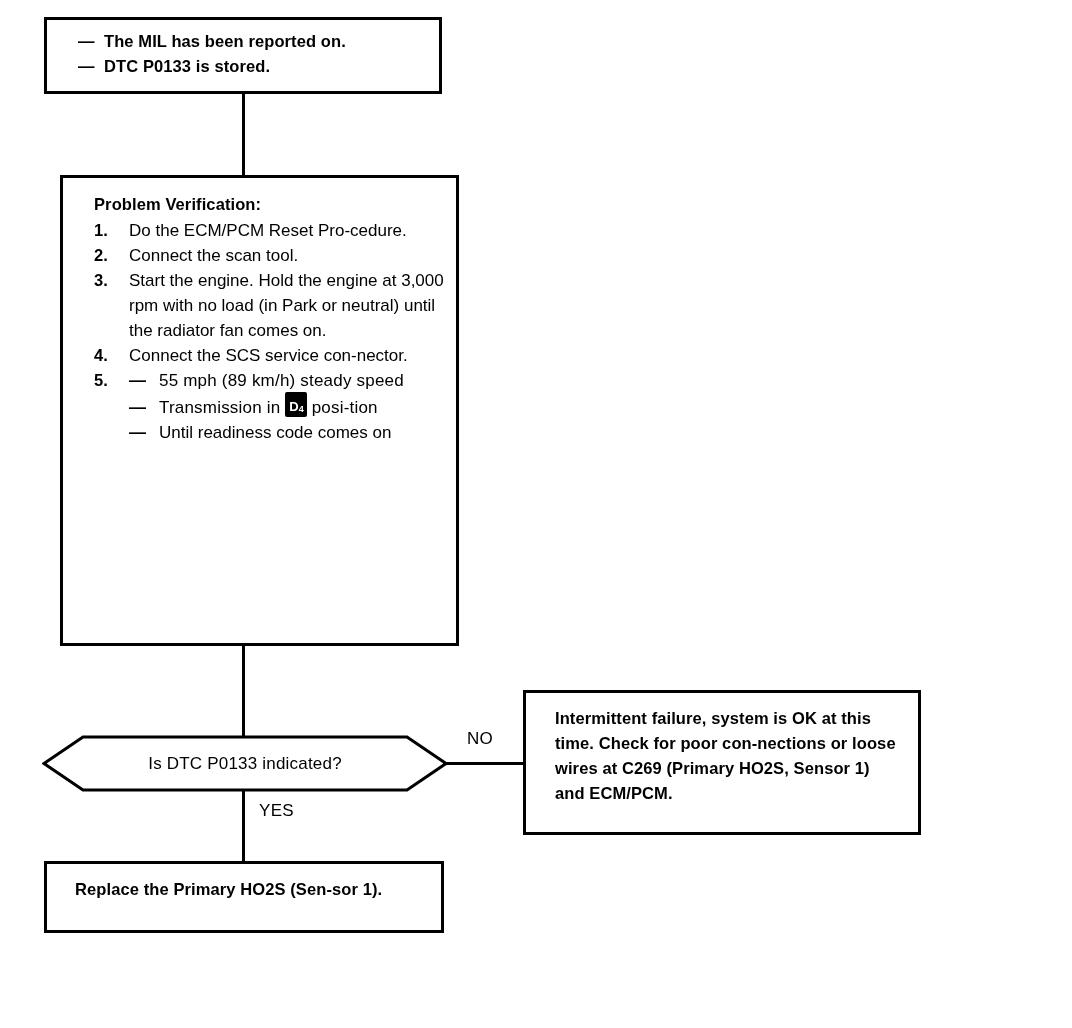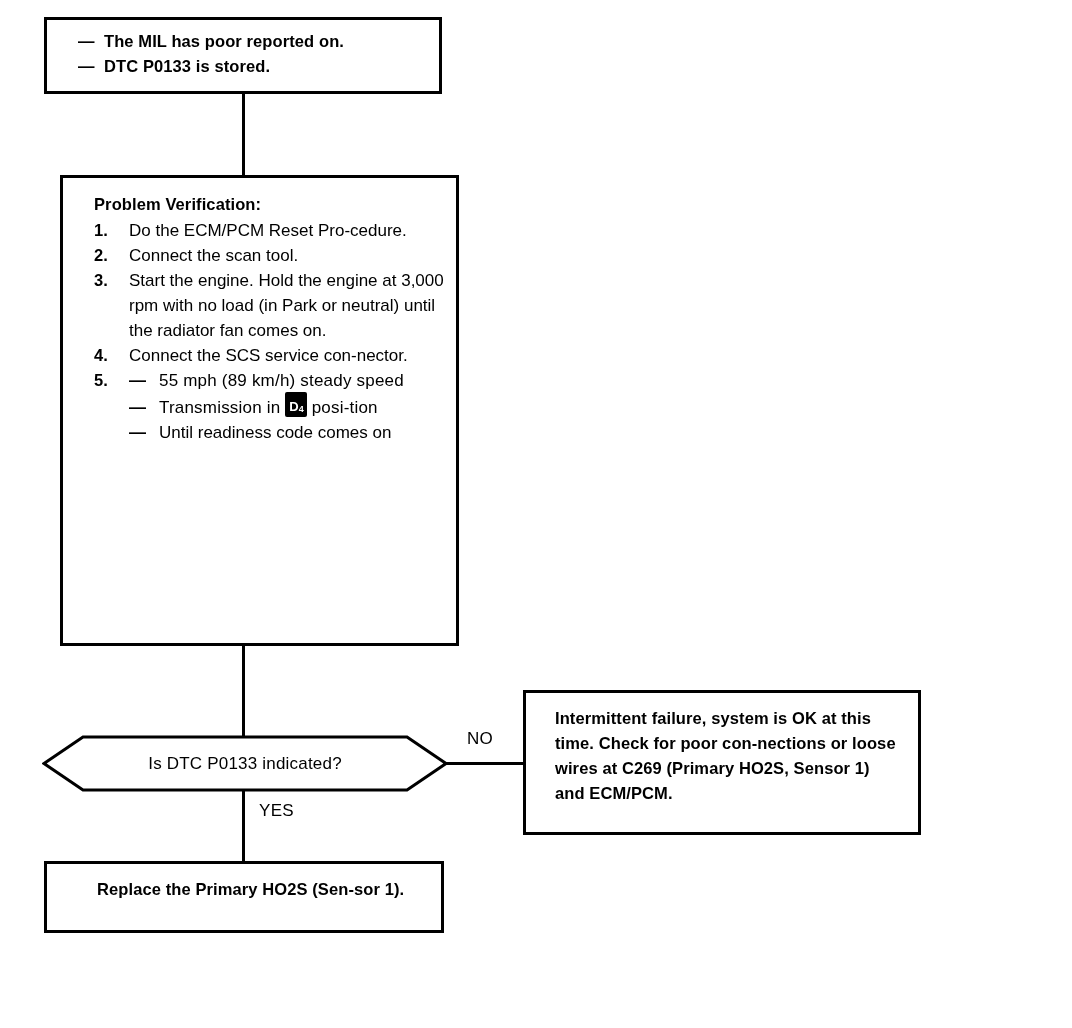--- a/index.html
+++ b/index.html
@@ -180,21 +180,21 @@
 </head>
 <body>
 
 <div id="flowchart">
 
   <div class="node-box" id="symptom-box" style="left:44px; top:17px; width:398px; height:77px;">
     <div class="box-inner" style="padding:9px 10px 8px 31px;">
       <ul class="dash-list bold-text">
         <li>
           <span class="dash-marker">—</span>
-          <span class="dash-text">The MIL has poor reported on.</span>
+          <span class="dash-text">The MIL has been reported on.</span>
         </li>
         <li>
           <span class="dash-marker">—</span>
           <span class="dash-text">DTC P0133 is stored.</span>
         </li>
       </ul>
     </div>
   </div>
 
   <div class="connector-v" style="left:242px; top:94px; height:82px;"></div>
@@ -263,16 +263,16 @@
   <div class="branch-label" style="left:467px; top:729px;">NO</div>
 
   <div class="connector-v" style="left:242px; top:790px; height:73px;"></div>
   <div class="branch-label" style="left:259px; top:801px;">YES</div>
 
   <div class="node-box" id="no-result-box" style="left:523px; top:690px; width:398px; height:145px;">
     <div class="box-inner bold-text" style="padding:13px 16px 8px 29px; line-height:25px;">Intermittent failure, system is OK at this time. Check for poor con-nections or loose wires at C269 (Primary HO2S, Sensor 1) and ECM/PCM.</div>
   </div>
 
   <div class="node-box" id="yes-result-box" style="left:44px; top:861px; width:400px; height:72px;">
-    <div class="box-inner bold-text" style="padding:13px 12px 8px 50px; line-height:25px;">Replace the Primary HO2S (Sen-sor 1).</div>
+    <div class="box-inner bold-text" style="padding:13px 12px 8px 28px; line-height:25px;">Replace the Primary HO2S (Sen-sor 1).</div>
   </div>
 
 </div>
 
 </body></html>

